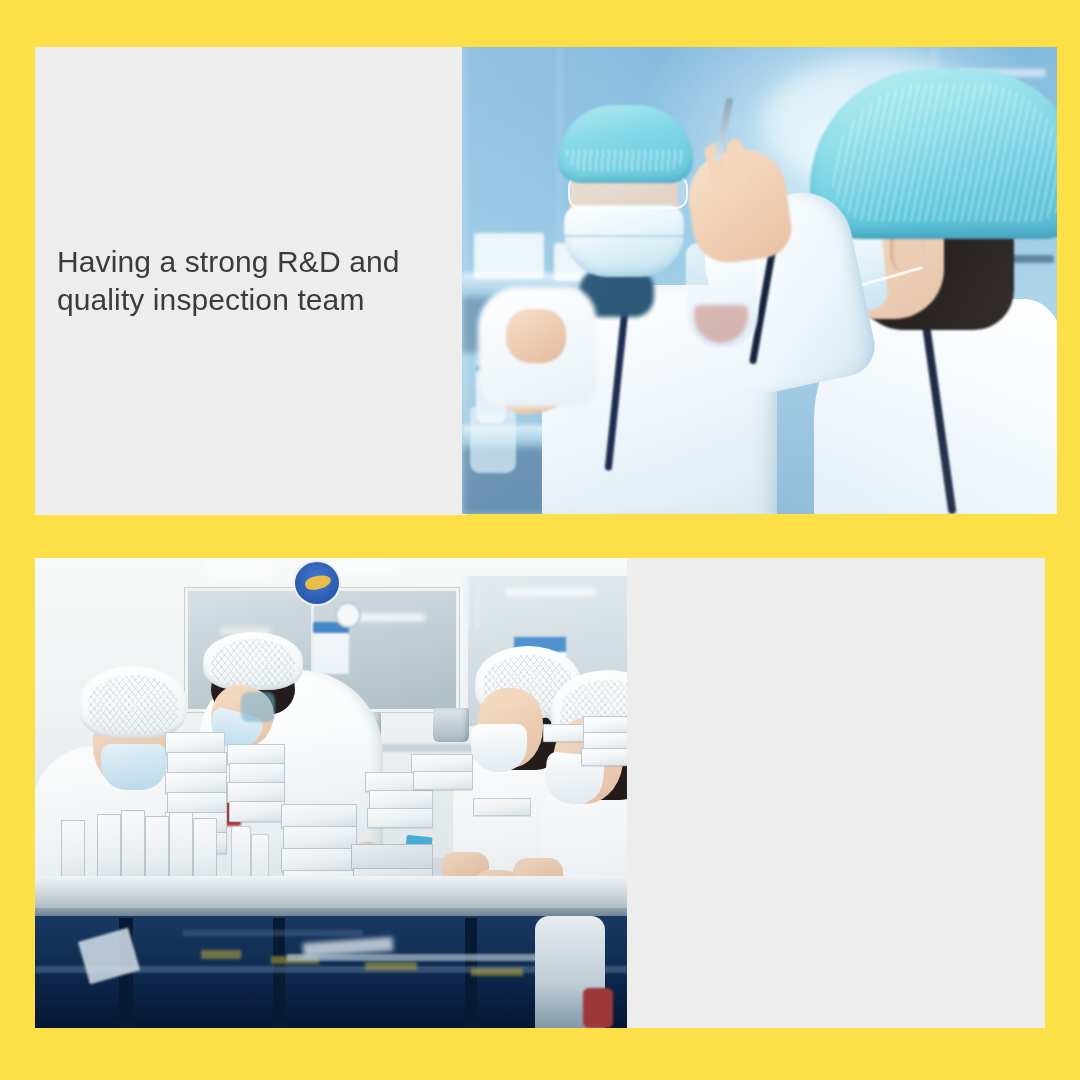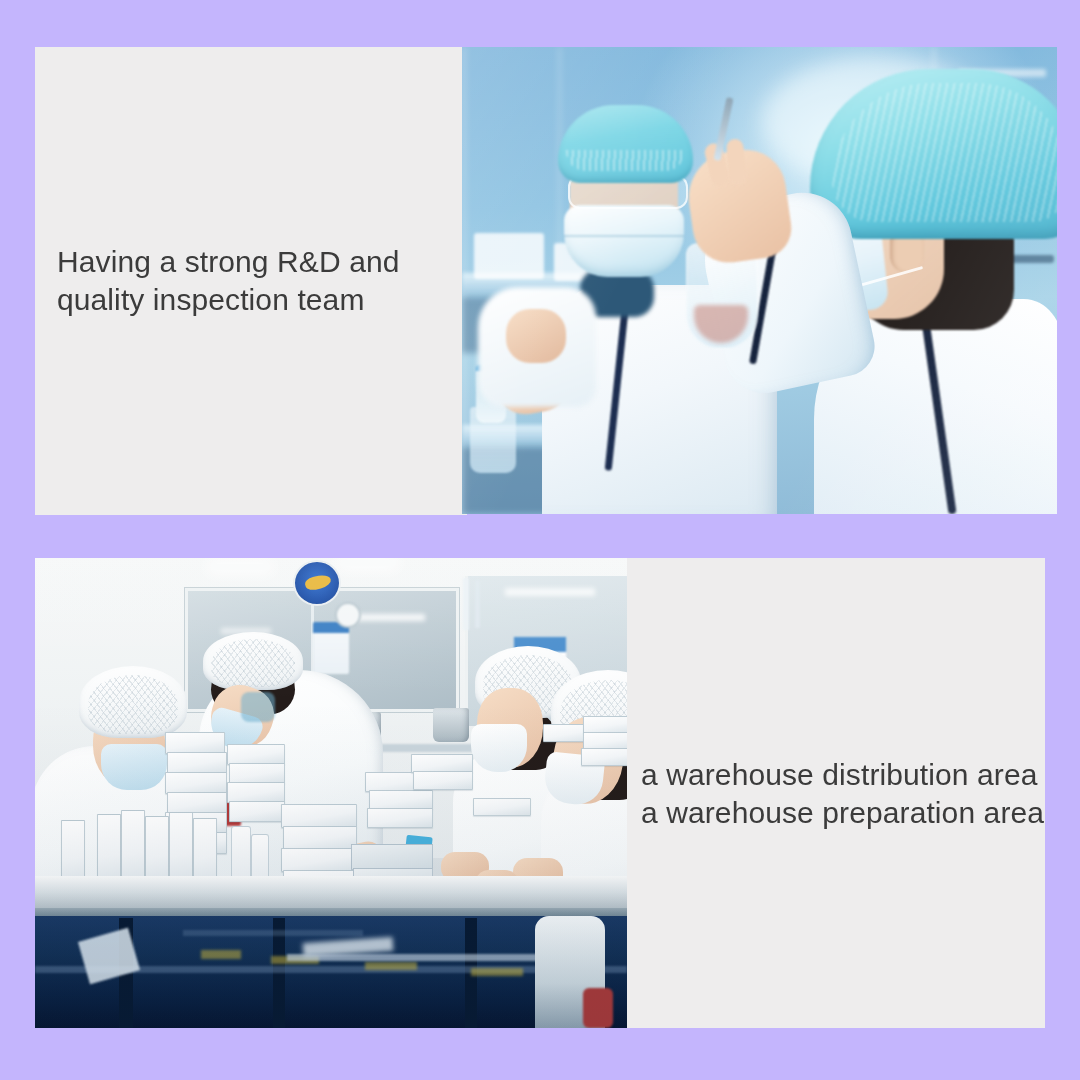--- a/index.html
+++ b/index.html
@@ -9,21 +9,21 @@
   }
   body {
     width: 1080px;
     height: 1080px;
     font-family: "Liberation Sans", sans-serif;
     overflow: hidden;
     position: relative;
   }
 
   
-  .page { position: absolute; inset: 0; background: #c4b5fd; }
+  .page { position: absolute; inset: 0; background: #fde047; }
 
   .section-top {
     position: absolute;
     left: 35px; top: 47px;
     width: 1022px; height: 468px;
   }
   .section-bottom {
     position: absolute;
     left: 35px; top: 558px;
     width: 1010px; height: 470px;
@@ -570,22 +570,20 @@
       <div class="l blur1" style="left:44px;top:262px;width:60px;height:54px;background:linear-gradient(150deg,#f7ddc5,#e2b99d);border-radius:24px;"></div>
 
       <div class="l" style="inset:0;background:linear-gradient(118deg, rgba(255,255,255,.16) 0%, rgba(255,255,255,0) 34%, rgba(255,255,255,0) 66%, rgba(255,255,255,.12) 100%);"></div>
     </div>
   </div>
 
   <div class="section-bottom">
 
     <div class="gray-panel bot-gray"></div>
 
-    <div class="caption caption-bottom">a warehouse distribution area
-a warehouse preparation area</div>
 
     <div class="photo photo-warehouse" aria-label="Workers in white coats, hairnets and masks packing stacks of white cartons on a stainless steel table in a cleanroom warehouse">
 
       <div class="wh-bg"></div>
       <div class="wh-wall"></div>
 
       <div class="wh-ceil-light l" style="left:176px;top:6px;width:58px;height:6px;"></div>
       <div class="wh-ceil-light l" style="left:306px;top:2px;width:54px;height:6px;"></div>
       <div class="wh-ceil-light l" style="left:238px;top:50px;width:40px;height:5px;opacity:.8;"></div>
 

